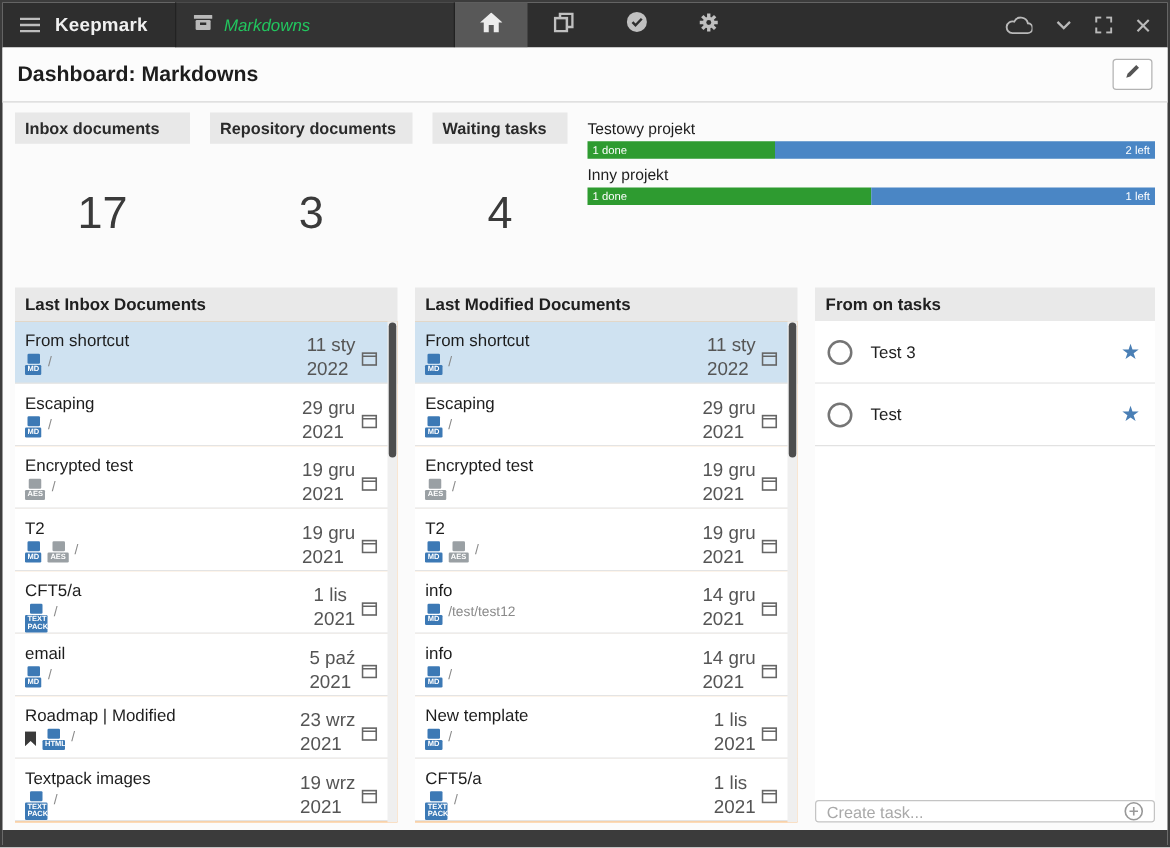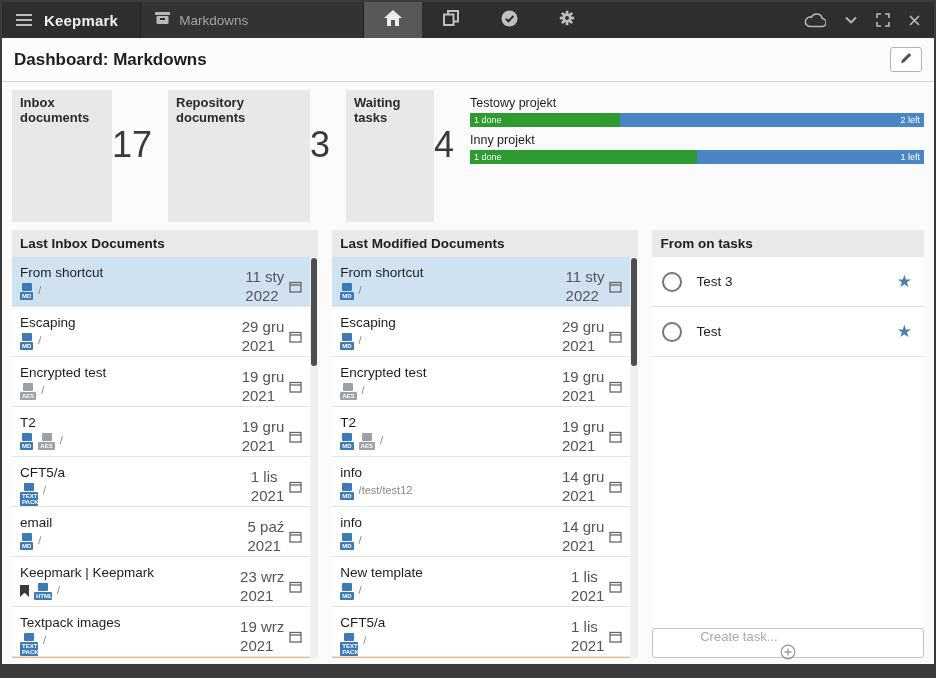--- a/index.html
+++ b/index.html
@@ -5,36 +5,36 @@
   *{box-sizing:border-box;margin:0;padding:0;}
   html,body{width:936px;height:678px;}
   body{font-family:"Liberation Sans",sans-serif;background:#ddd;overflow:hidden;}
   .window{width:936px;height:678px;border:2px solid #3c3c3c;background:#fbfbfb;display:flex;flex-direction:column;}
 
   
   .topbar{flex:0 0 36px;height:36px;background:#2e2e2e;display:flex;align-items:center;color:#c8c8c8;}
   .hamburger{padding:0 12px 0 14px;display:flex;align-items:center;cursor:pointer;}
   .app-title{color:#f0f0f0;font-weight:bold;font-size:15px;letter-spacing:.2px;margin-right:22px;}
   .topbar-tab{height:100%;width:224px;display:flex;align-items:center;gap:9px;padding:0 14px;border-left:1px solid #222;border-right:1px solid #222;background:#333;}
-  .topbar-tab .tab-label{font-size:13.5px;color:#a3a3a3;}
+  .topbar-tab .tab-label{font-size:13.5px;color:#22c55e;font-style:italic;}
   .nav-buttons{display:flex;height:100%;}
   .nav-btn{width:58px;height:100%;display:flex;align-items:center;justify-content:center;cursor:pointer;}
   .nav-btn.active{background:#585858;}
   .topbar-spacer{flex:1;}
   .topbar-right{display:flex;align-items:center;gap:19px;margin-right:14px;}
   .topbar-right > span{display:flex;align-items:center;cursor:pointer;}
 
   
   .page-header{flex:0 0 44px;background:#fcfcfc;border-bottom:1px solid #d6d6d6;display:flex;align-items:center;padding:0 12px;}
   .page-title{flex:1;font-size:17px;font-weight:bold;color:#1d1d1d;}
   .edit-btn{width:32px;height:25px;border:1px solid #b3b3b3;border-radius:3px;background:#fff;display:flex;align-items:center;justify-content:center;cursor:pointer;}
 
   
   .stats{flex:0 0 140px;display:flex;gap:16px;padding:8px 10px 0;}
-  .stat{display:flex;flex-direction:row;}
+  .stat{display:flex;flex-direction:column;}
   .stat.w1{width:140px;}.stat.w2{width:162px;}.stat.w3{width:108px;}
   .stat-label{background:#e8e8e8;font-weight:bold;font-size:13px;color:#2a2a2a;padding:5px 8px;display:block;}
   .stat-value{font-size:36px;color:#3a3a3a;text-align:center;margin-top:34px;}
   .projects{flex:1;display:flex;flex-direction:column;}
   .project{margin-top:6px;}
   .project-name{font-size:12.5px;color:#1e1e1e;}
   .project-bar{display:flex;gap:0;height:14px;margin-top:3px;}
   .bar-done{color:#fff;font-size:9px;line-height:14px;padding-left:4px;white-space:nowrap;overflow:hidden;}
   .bar-left{flex:1;color:#fff;font-size:9px;line-height:14px;text-align:right;padding-right:4px;white-space:nowrap;overflow:hidden;}
 
@@ -64,21 +64,21 @@
   .ftbadge-label{font-size:6px;line-height:6px;color:#fff;font-weight:bold;padding:1px 2px;border-radius:1px;max-width:18px;text-align:center;}
   .bookmark-glyph{width:9px;height:12px;background:#3a3a3a;clip-path:polygon(0 0,100% 0,100% 100%,50% 65%,0 100%);margin-top:2px;}
 
   
   .task-row{height:50px;display:flex;align-items:center;padding:0 12px 0 10px;border-bottom:1px solid #e2e2e2;background:#fff;}
   .task-check{width:20px;height:20px;border:2px solid #757575;border-radius:50%;margin-right:14px;flex:0 0 auto;cursor:pointer;background:#fff;}
   .task-label{flex:1;font-size:13.5px;color:#222;}
   .task-star{color:#4a7fb5;font-size:17px;line-height:1;cursor:pointer;}
   .tasks-body{flex:1;display:flex;flex-direction:column;background:#fff;}
   .tasks-spacer{flex:1;}
-  .create-task{height:30px;border:1px solid #c4c4c4;border-radius:3px;background:#fff;display:flex;align-items:center;padding:0 8px;margin-top:6px;flex-direction:column;}
+  .create-task{height:18px;border:1px solid #c4c4c4;border-radius:3px;background:#fff;display:flex;align-items:center;padding:0 8px;margin-top:6px;}
   .create-task input{flex:1;border:none;outline:none;font-size:13px;color:#333;font-family:"Liberation Sans",sans-serif;background:transparent;}
   .create-task input::placeholder{color:#a9a9a9;}
   .plus-icon{display:flex;align-items:center;cursor:pointer;}
 
   .bottom-bar{flex:0 0 12px;background:#3b3b3b;}
 </style>
 </head>
 <body>
 
 <div class="window">
@@ -367,21 +367,21 @@
                 <span class="open-icon">
                   <svg width="13" height="12" viewBox="0 0 13 12">
                     <rect x="1" y="1.5" width="11" height="9.5" fill="none" stroke="#666" stroke-width="1.3"></rect>
                     <line x1="1" y1="4" x2="12" y2="4" stroke="#666" stroke-width="1.3"></line>
                   </svg>
                 </span>
               </div>
             </div>
             <div class="doc-row">
               <div class="doc-main">
-                <div class="doc-title">Keepmark | Keepmark</div>
+                <div class="doc-title">Roadmap | Modified</div>
                 <div class="doc-meta">
                   <span class="ftbadge">
                     <span class="bookmark-glyph"></span>
                   </span>
                   <span class="ftbadge">
                     <span class="ftbadge-icon" style="background-color: rgb(60, 121, 181);"></span>
                     <span class="ftbadge-label" style="background-color: rgb(60, 121, 181);">HTML</span>
                   </span>
                   <span class="doc-path">/</span>
                 </div>

